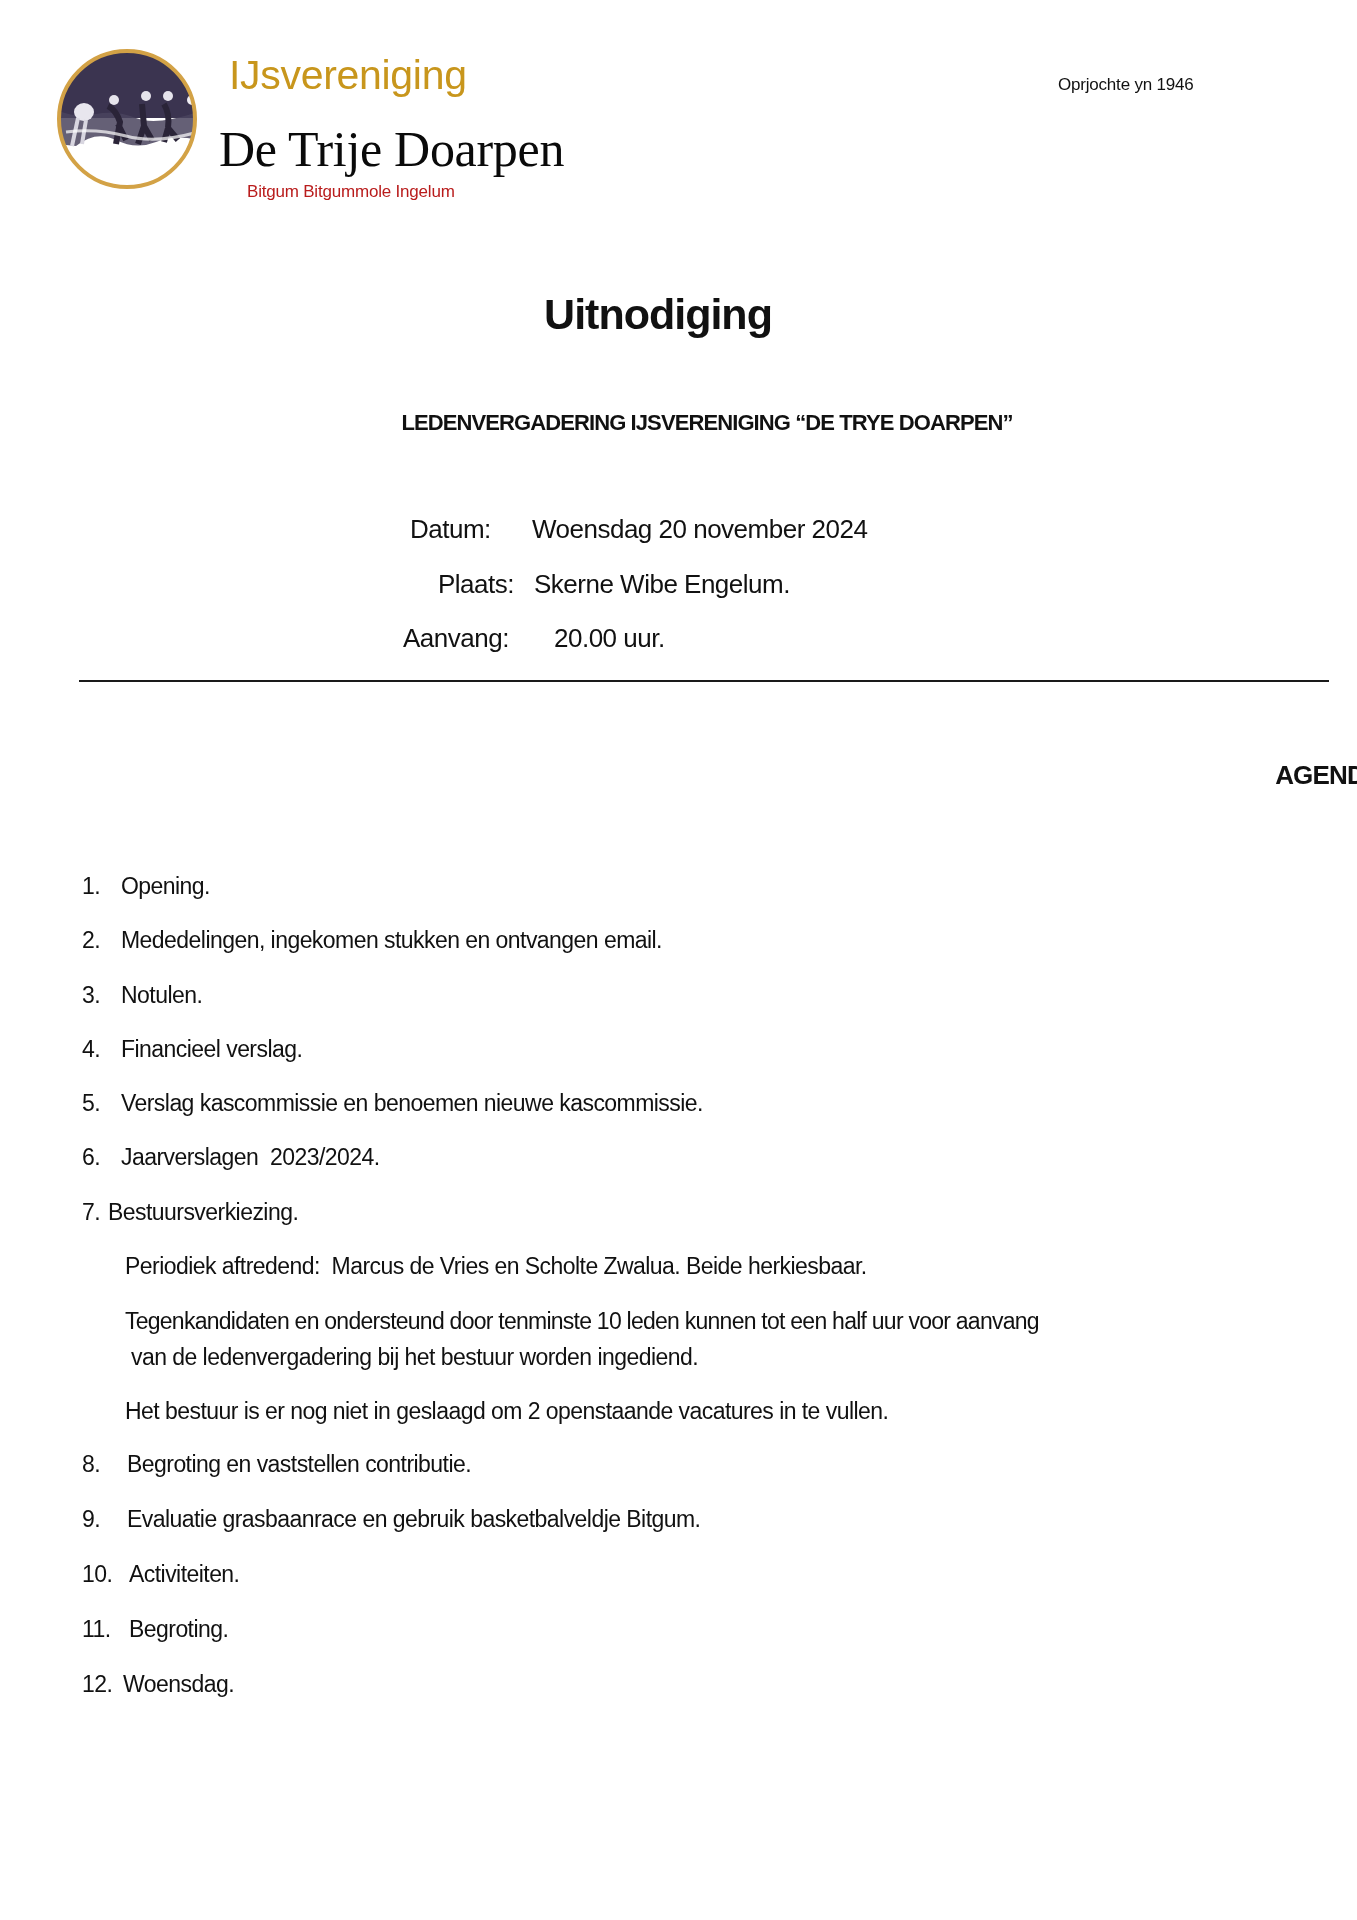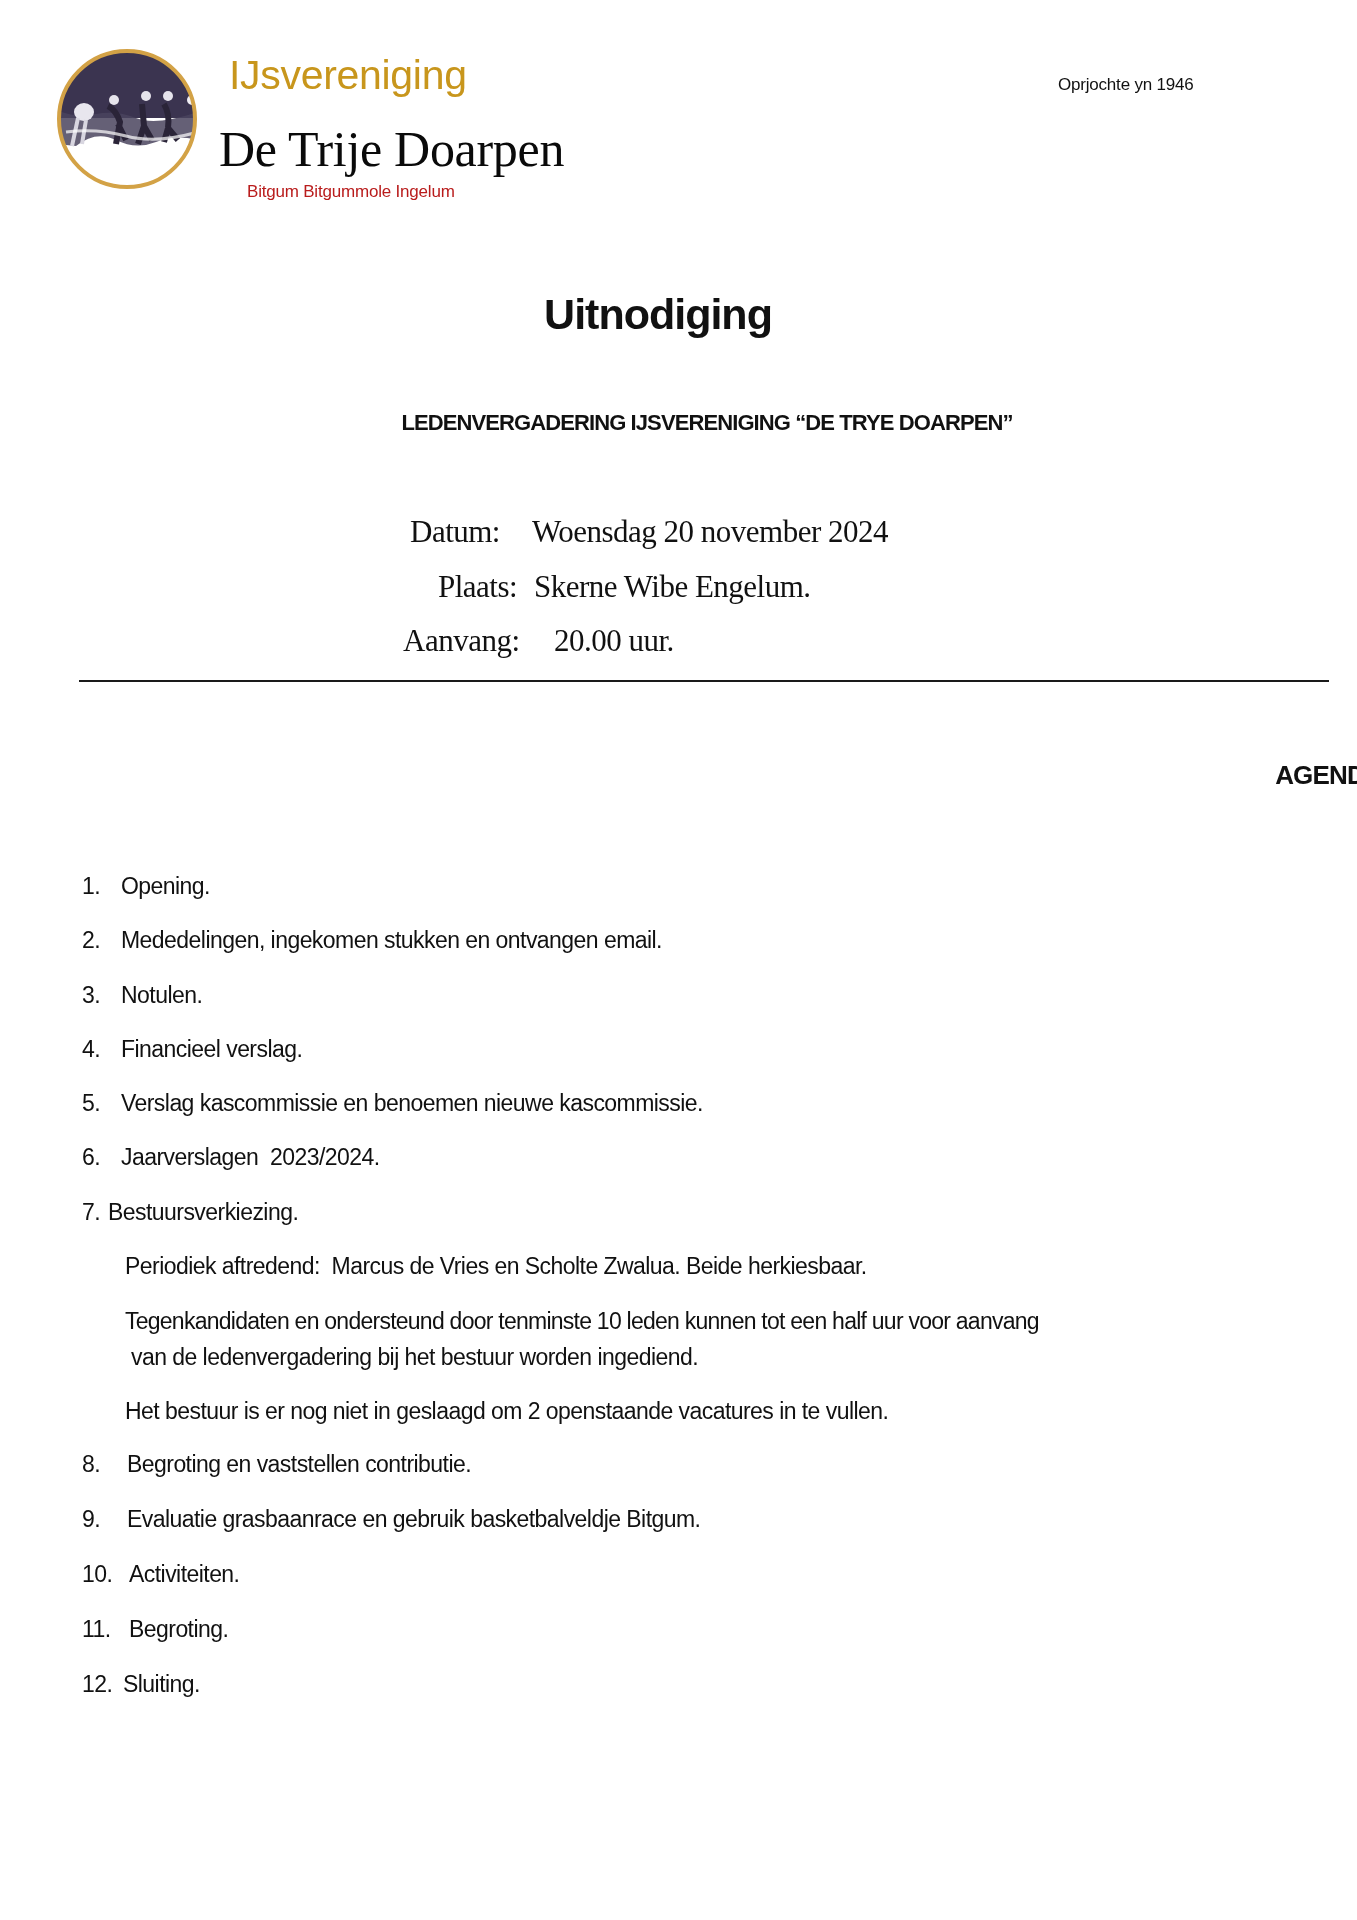--- a/index.html
+++ b/index.html
@@ -13,21 +13,21 @@
   #org-prefix { left: 229px; top: 52px; font-size: 41px; color: #c8961c; letter-spacing: -0.3px; }
   #org-name { left: 219px; top: 120px; font-size: 50px; color: #0a0a0a; letter-spacing: -0.3px; }
   #org-villages { left: 247px; top: 182px; font-size: 17px; color: #b91c1c; letter-spacing: -0.2px; }
   #founded { left: 1058px; top: 75px; font-size: 17px; color: #111; letter-spacing: -0.2px; }
 
   
   #doc-title { left: 0; width: 1316px; text-align: center; top: 290px; font-size: 43px; font-weight: bold; letter-spacing: -1px; }
   #meeting-title { left: 0; width: 1414px; text-align: center; top: 410px; font-size: 22px; font-weight: bold; letter-spacing: -0.9px; }
 
   
-  .det-label, .det-value { font-size: 31px; letter-spacing: -0.5px; font-family: Liberation Serif, serif; }
+  .det-label, .det-value { font-size: 26px; letter-spacing: -0.5px; }
   #datum-label { left: 410px; top: 514px; }
   #datum-value { left: 532px; top: 514px; }
   #plaats-label { left: 410px; top: 569px; margin-left: 28px; }
   #plaats-value { left: 534px; top: 569px; }
   #aanvang-label { left: 403px; top: 623px; }
   #aanvang-value { left: 538px; top: 623px; margin-left: 16px; }
 
   #divider { left: 79px; top: 680px; width: 1250px; height: 2px; background: #1a1a1a; }
 
   #agenda-heading { left: 0; width: 1349px; text-align: right; top: 760px; font-size: 26px; font-weight: bold; letter-spacing: -0.8px; margin-left: 34px; }
@@ -116,13 +116,13 @@
 <div class="abs sans item-num" style="left:82px;top:1506px">9.</div>
 <div class="abs sans item-text" style="left:127px;top:1506px">Evaluatie grasbaanrace en gebruik basketbalveldje Bitgum.</div>
 
 <div class="abs sans item-num" style="left:82px;top:1561px">10.</div>
 <div class="abs sans item-text" style="left:129px;top:1561px">Activiteiten.</div>
 
 <div class="abs sans item-num" style="left:82px;top:1616px">11.</div>
 <div class="abs sans item-text" style="left:129px;top:1616px">Begroting.</div>
 
 <div class="abs sans item-num" style="left:82px;top:1671px">12.</div>
-<div class="abs sans item-text" style="left:123px;top:1671px">Sluiting.</div>
+<div class="abs sans item-text" style="left:123px;top:1671px">Woensdag.</div>
 
 </body></html>

